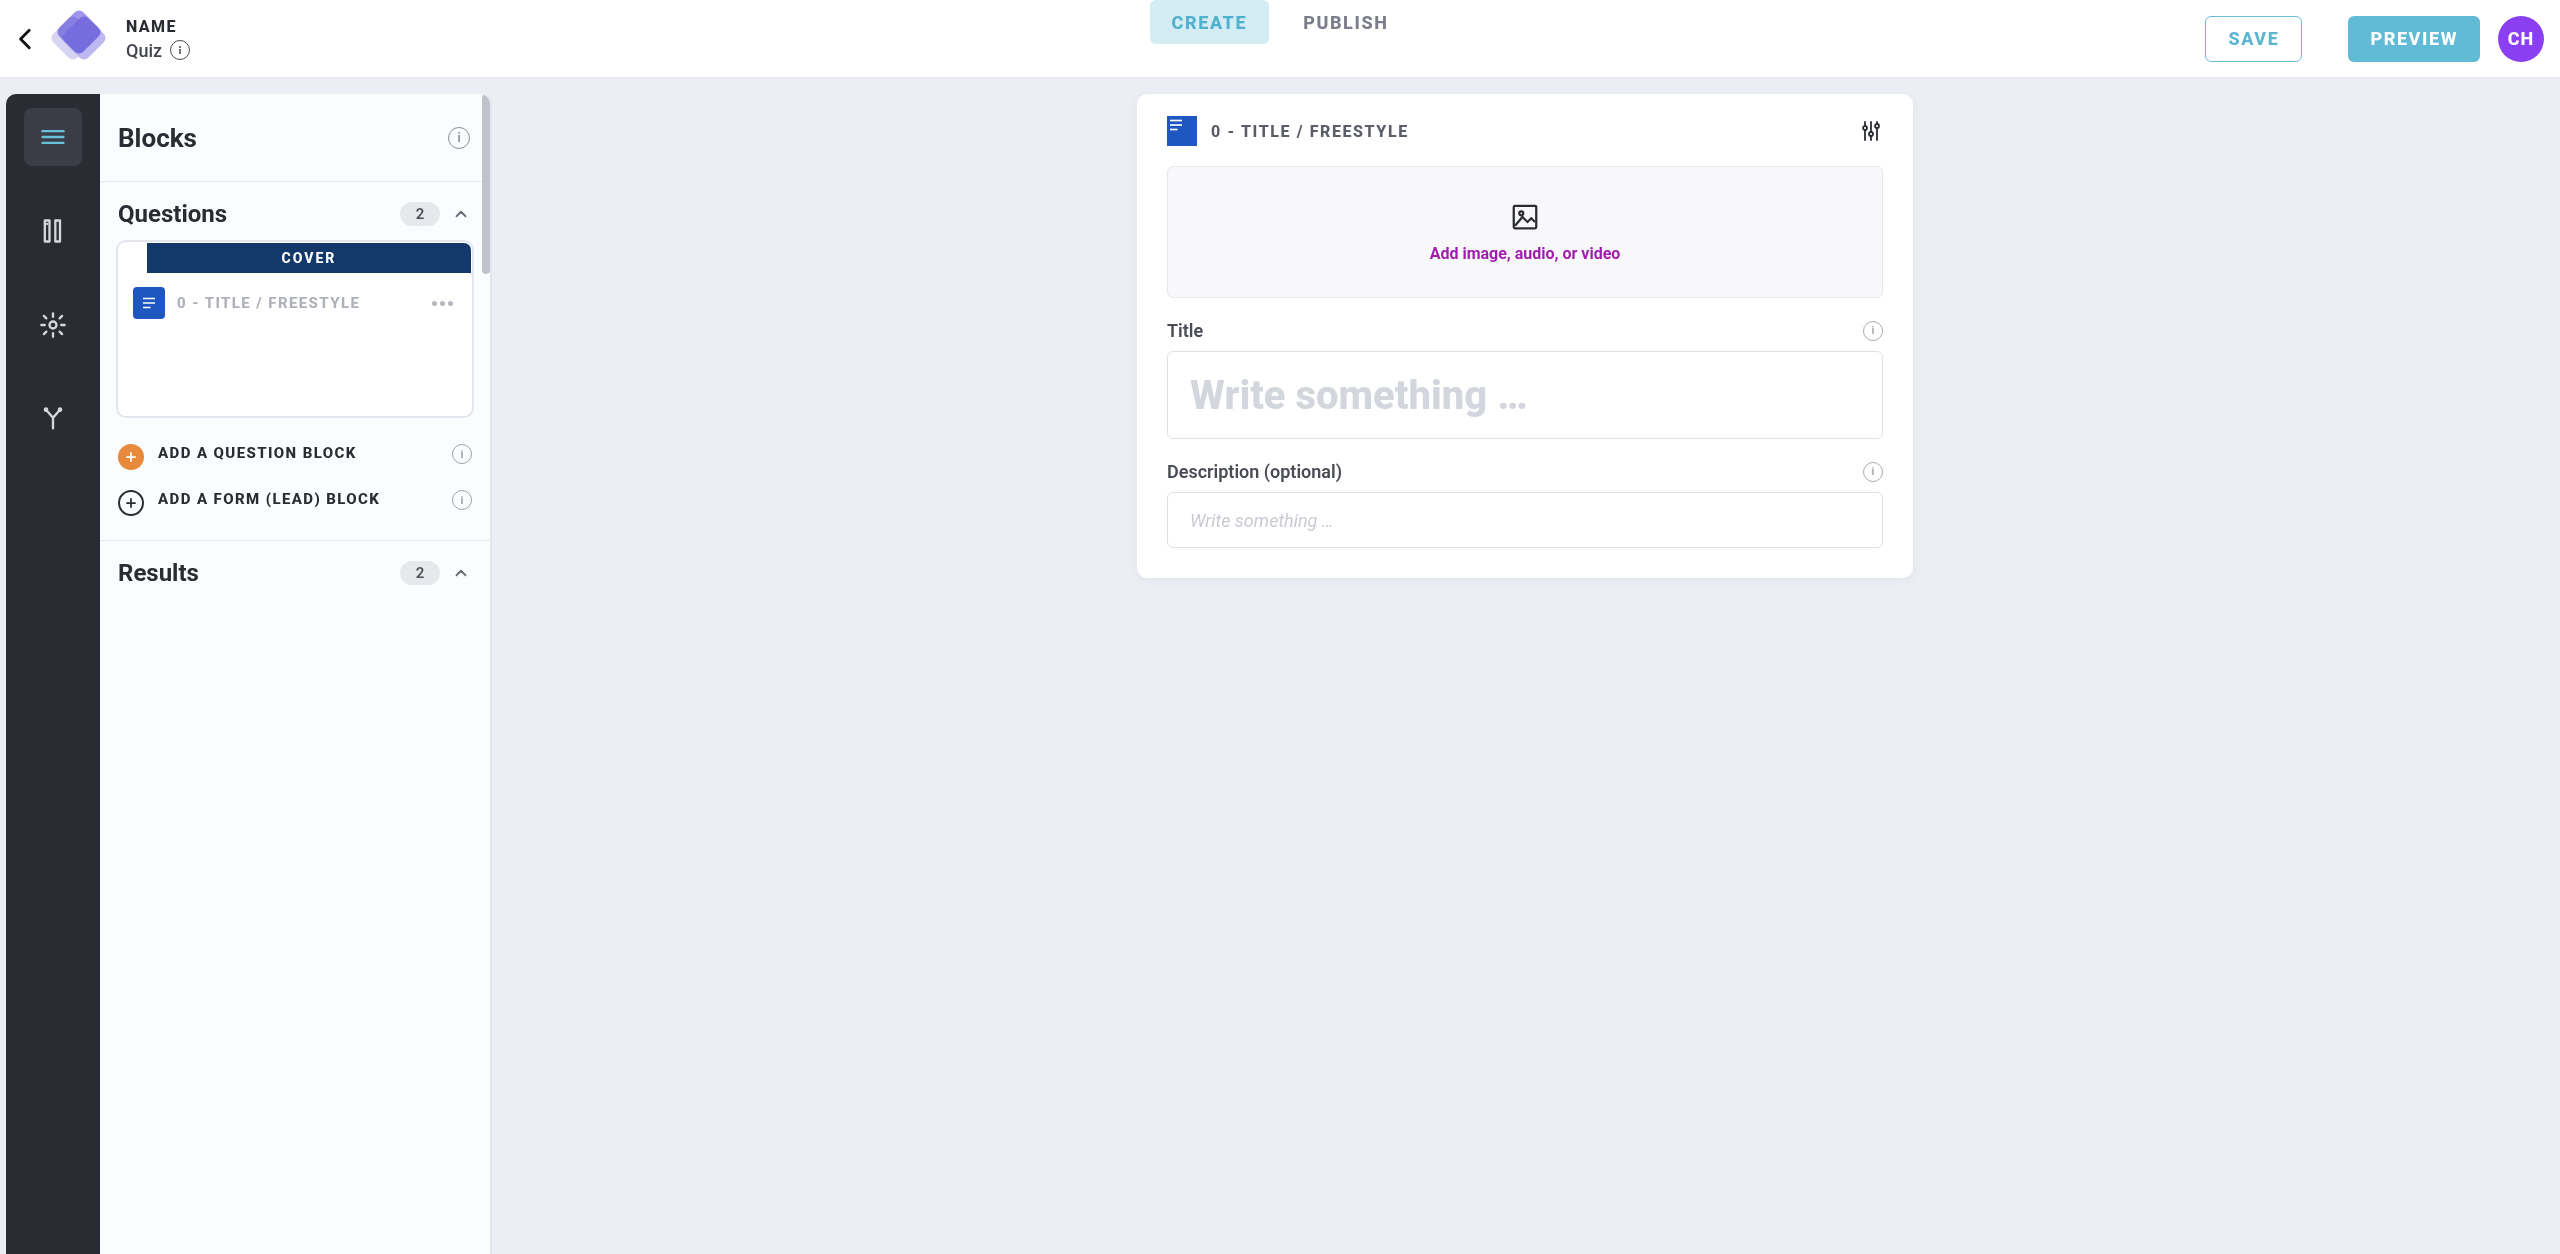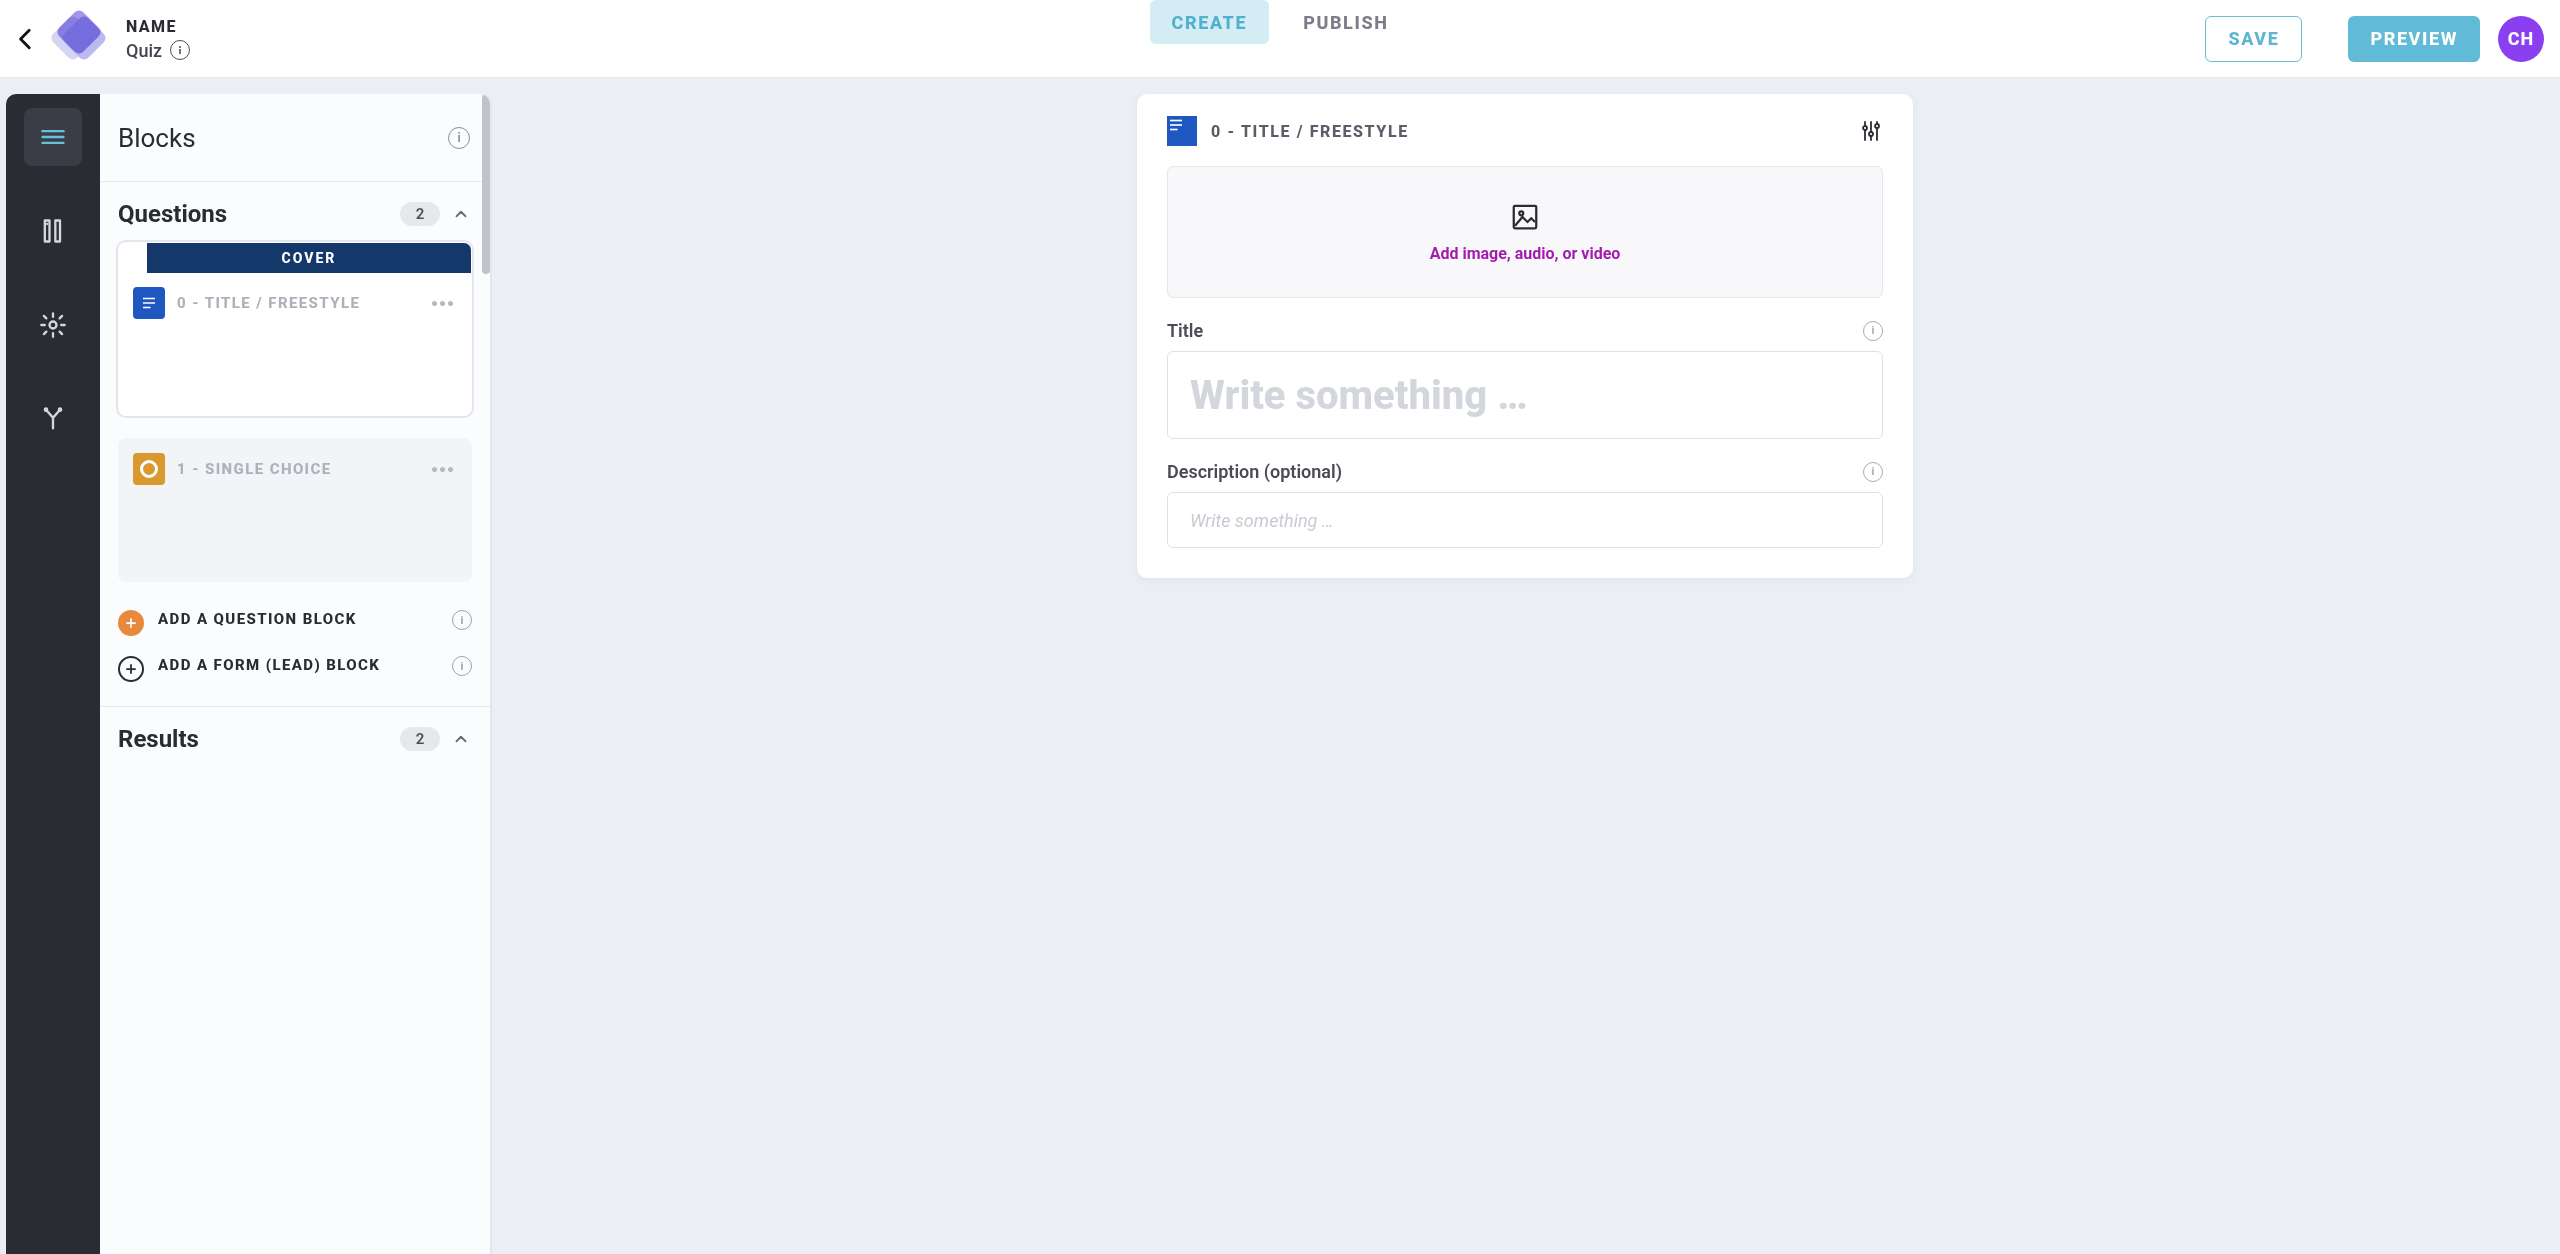--- a/index.html
+++ b/index.html
@@ -106,21 +106,21 @@
     position:absolute; right:0; top:0; bottom:0; width:8px; background:transparent;
   }
   .panel-wrap .scrollind .bar {
     position:absolute; right:0; top:0; width:8px; height:180px; background:#c1c3cc; border-radius:4px;
   }
 
   .panel-head {
     height:88px; display:flex; align-items:center; justify-content:space-between;
     padding:0 20px 0 18px; border-bottom:1px solid #e7e8ea;
   }
-  .panel-head h2 { font-size:26px; font-weight:400; color:#2a2c33; }
+  .panel-head h2 { font-size:26px; font-weight:700; color:#2a2c33; }
   .panel-head .info {
     width:22px;height:22px;border:1.6px solid #8d8f97;border-radius:50%;
     display:flex;align-items:center;justify-content:center;color:#8d8f97;font-size:12px;font-weight:700;
   }
 
   .section-head {
     display:flex; align-items:center; gap:12px; padding:18px 20px 8px 18px;
   }
   .section-head h3 { font-size:24px; font-weight:700; color:#2a2c33; flex:1;}
   .pill {
@@ -332,34 +332,20 @@
           <div class="lbl">0 - TITLE / FREESTYLE</div>
           <div class="more">
               <span></span>
               <span></span>
               <span></span>
             </div>
         </div>
         <div class="body"></div>
       </div>
 
-      <div class="card muted">
-        <div class="row">
-          <div class="qicon single">
-              <div class="ring"></div>
-            </div>
-          <div class="lbl">1 - SINGLE CHOICE</div>
-          <div class="more">
-              <span></span>
-              <span></span>
-              <span></span>
-            </div>
-        </div>
-        <div class="body"></div>
-      </div>
     </div>
 
     <div class="addrow">
       <div class="plus orange">
         <svg viewBox="0 0 24 24">
             <line x1="12" y1="5" x2="12" y2="19"></line>
             <line x1="5" y1="12" x2="19" y2="12"></line>
           </svg>
       </div>
       <div class="txt">ADD A QUESTION BLOCK</div>

